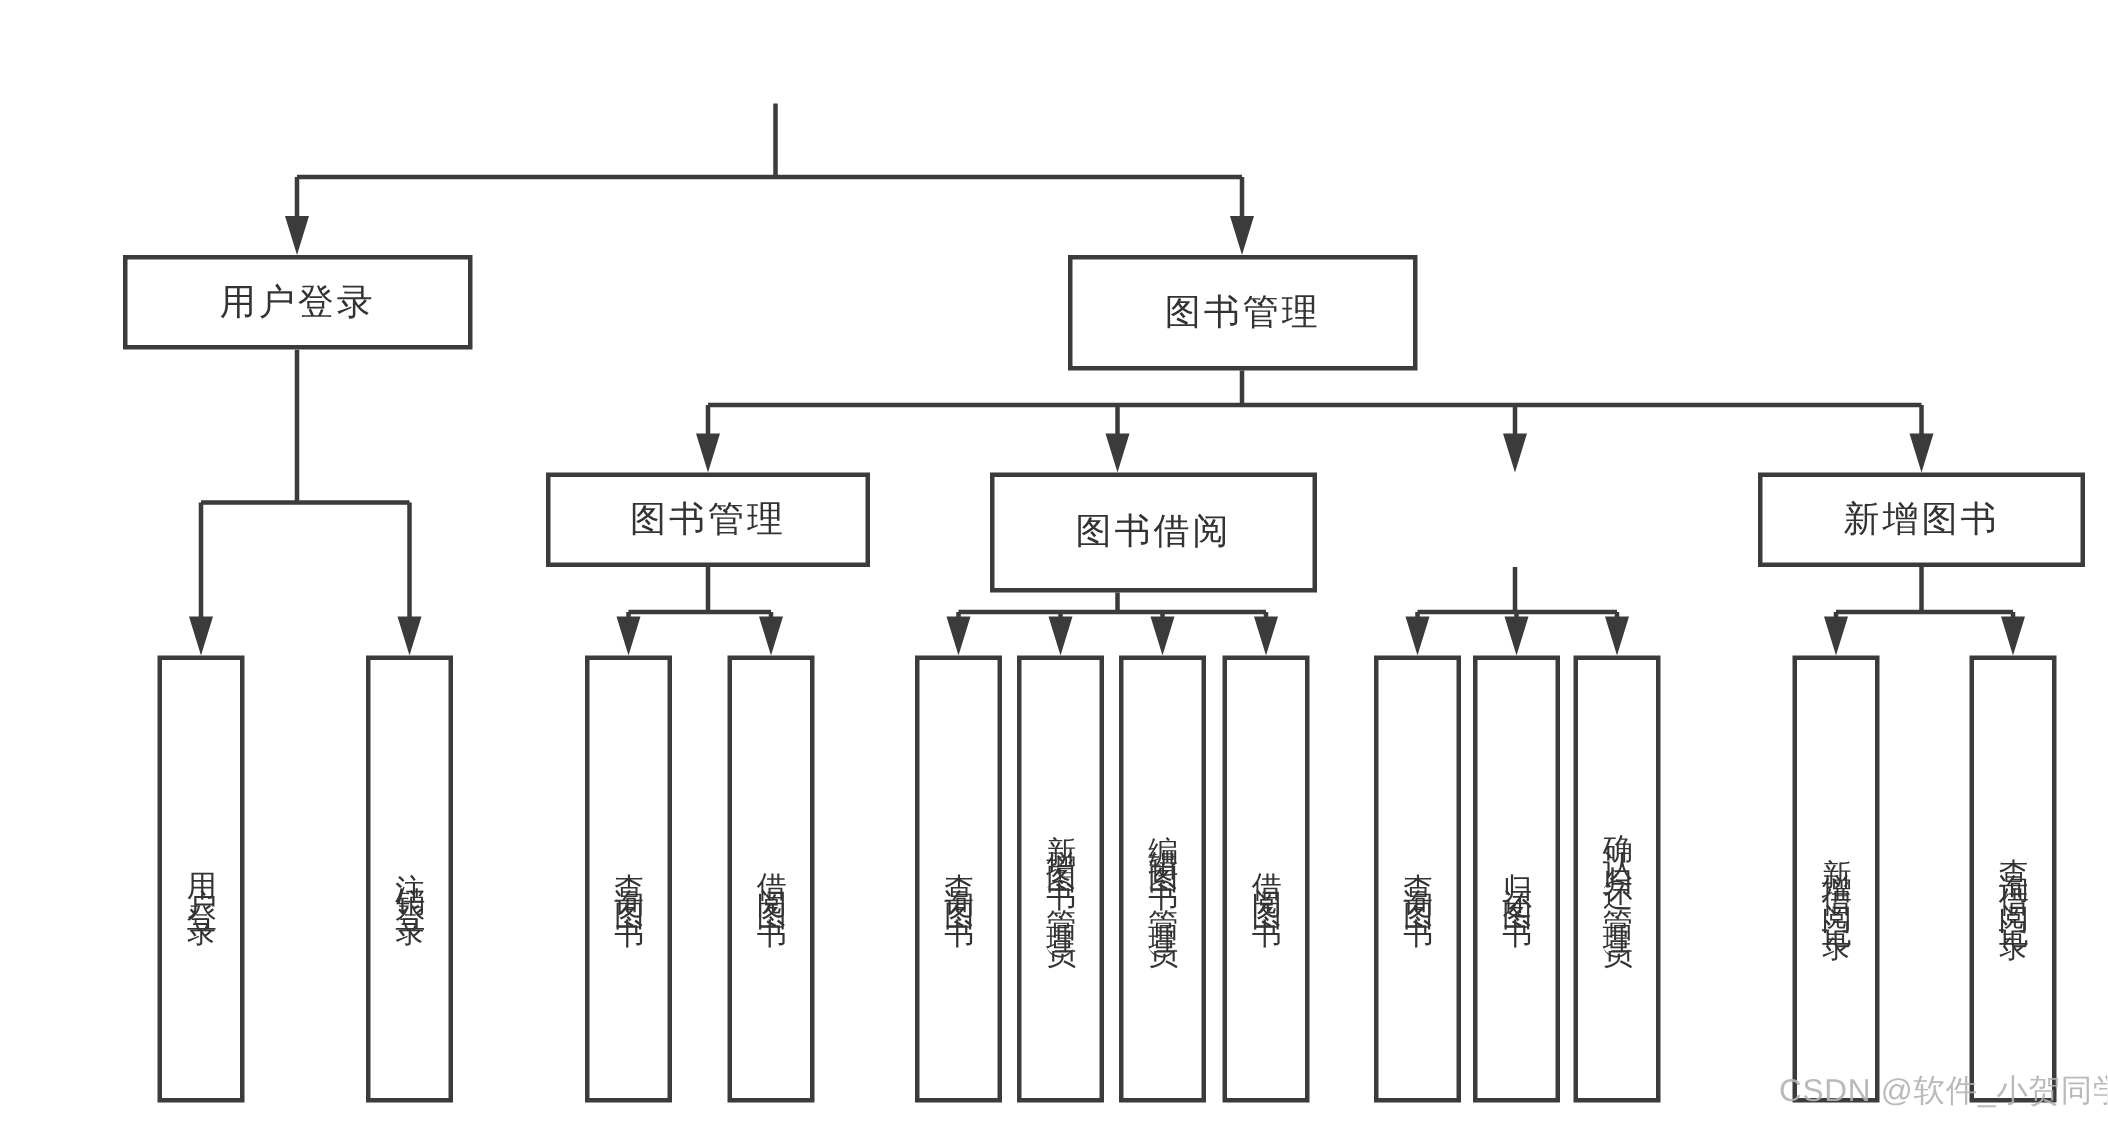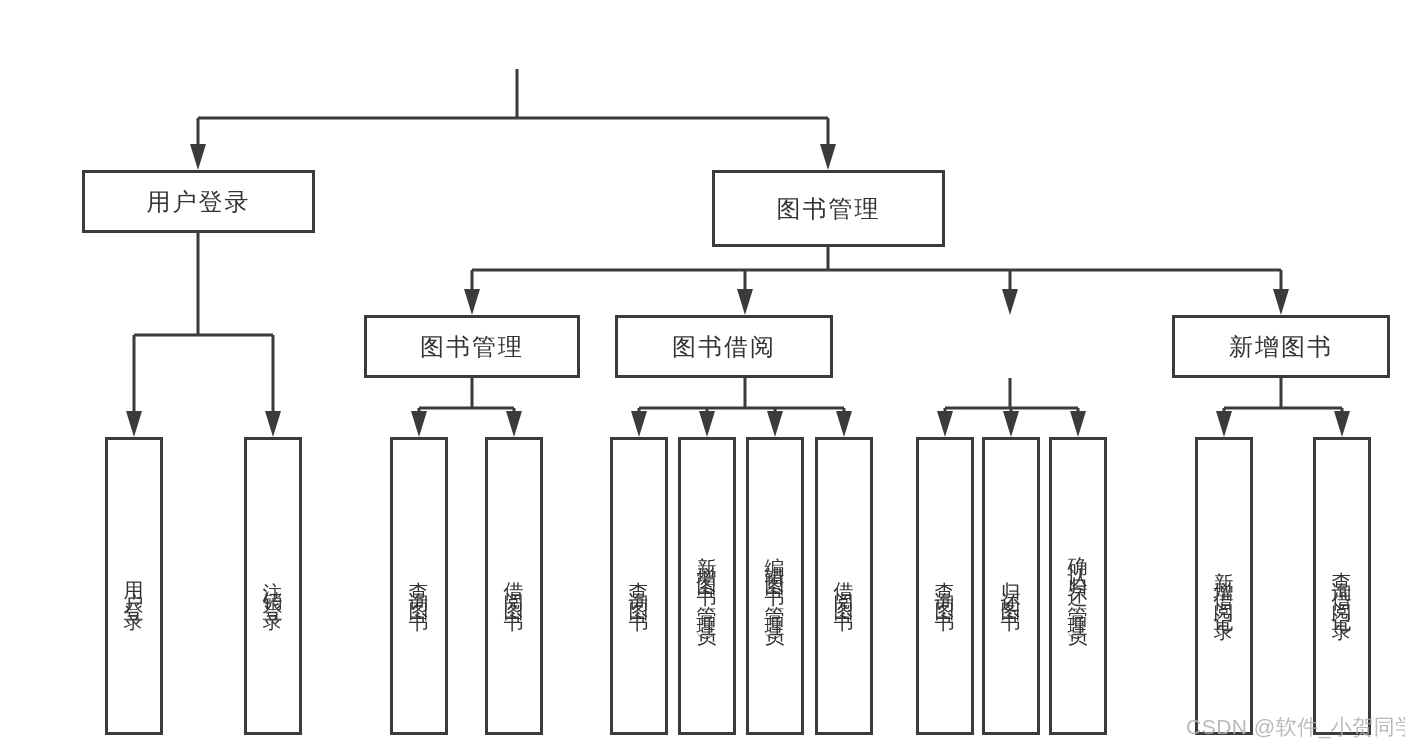--- a/index.html
+++ b/index.html
@@ -97,21 +97,21 @@
   <div class="box h" style="left:82px; top:170px; width:233px; height:63px">
     <span class="lbl">用户登录</span>
   </div>
   <div class="box h" style="left:712px; top:170px; width:233px; height:77px">
     <span class="lbl">图书管理</span>
   </div>
 
   <div class="box h" style="left:364px; top:315px; width:216px; height:63px">
     <span class="lbl">图书管理</span>
   </div>
-  <div class="box h" style="left:615px; top:315px; width:218px; height:63px">
+  <div class="box h" style="left:660px; top:315px; width:218px; height:80px">
     <span class="lbl">图书借阅</span>
   </div>
   <div class="box h" style="left:1172px; top:315px; width:218px; height:63px">
     <span class="lbl">新增图书</span>
   </div>
 
   <div class="box v" style="left:105px; top:437px">
     <span class="vlbl">用户登录</span>
   </div>
   <div class="box v" style="left:244px; top:437px">

